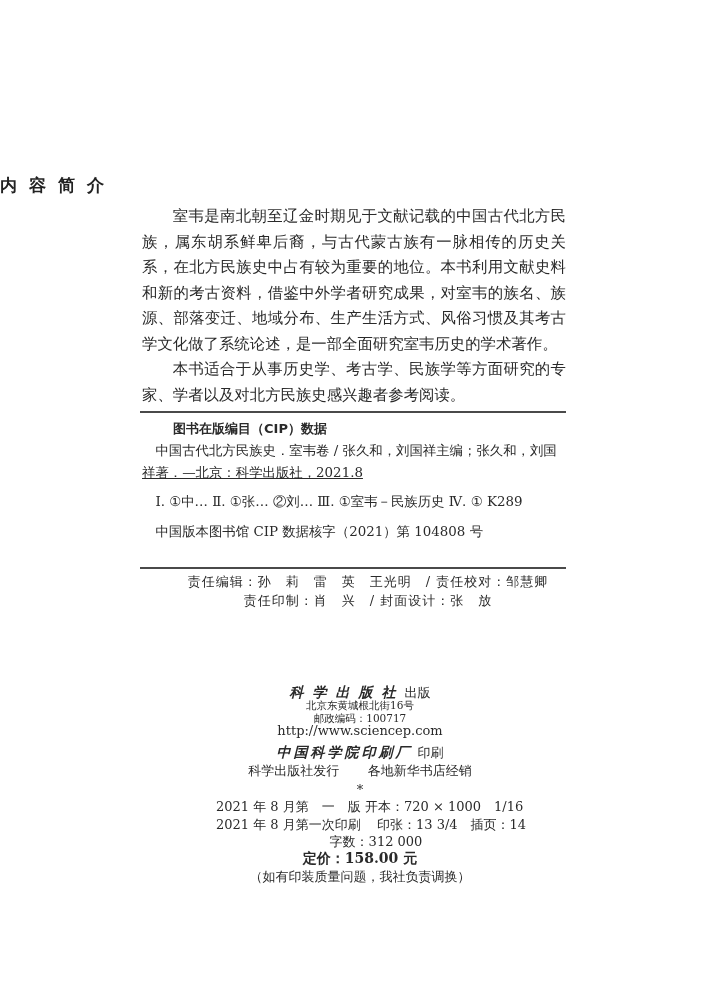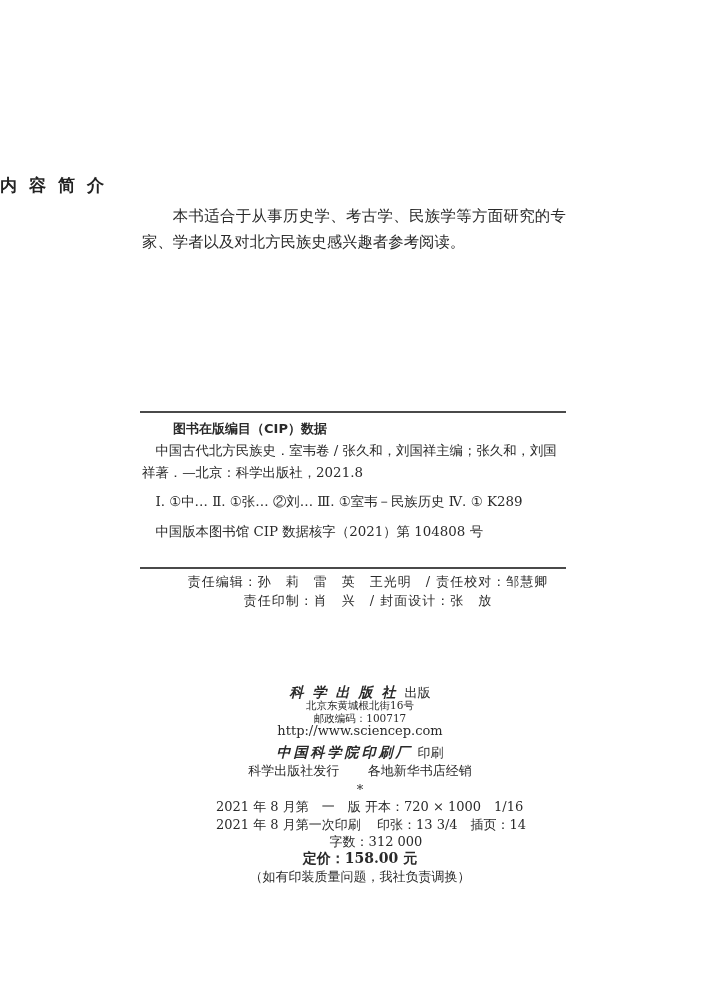--- a/index.html
+++ b/index.html
@@ -8,37 +8,38 @@
   .abs { position: absolute; white-space: nowrap; }
   .title { left: 0; width: 720px; top: 174px; text-align: left; font-size: 17px;
            font-weight: bold; letter-spacing: 12px; font-family: "DejaVu Sans", sans-serif; color: #222; }
   .body-text { left: 142px; width: 424px; top: 204px; font-size: 15.4px; line-height: 25.5px;
                text-align: justify; white-space: normal; }
   .body-text p { margin: 0; text-indent: 2em; }
   .rule { left: 140px; width: 426px; height: 2px; background: #4a4a4a; }
   .cip { left: 142px; width: 424px; top: 418px; font-size: 13.4px; white-space: normal; }
   .cip-head { font-family: "DejaVu Sans", sans-serif; font-weight: bold; font-size: 13px; height: 22px; line-height: 22px; padding-left: 31px; }
   .cip-line { text-indent: 1em; line-height: 21.5px; }
-  .cip-line.cont { text-indent: 0; }
+  .cip-line.cont { text-indent: 0; text-decoration: underline; }
   .cip-gap { margin-top: 8px; }
   .credits { left: 0; width: 720px; text-align: center; font-size: 13px; line-height: 19px; top: 572px; letter-spacing: 1px; padding-left: 8px; }
   .center { left: 0; width: 720px; text-align: center; }
   .pub-name { font-weight: bold; font-style: italic; letter-spacing: 9px; font-size: 14px; }
   .print-name { font-weight: bold; font-style: italic; letter-spacing: 3px; font-size: 14px; }
   .small { font-size: 10.5px; }
   .mid { font-size: 13px; }
   .price { font-weight: bold; font-size: 14px; }
   .spacer { display: inline-block; width: 2.2em; }
 </style>
 </head>
 <body>
 
 <div class="abs title">内容简介</div>
 
 <div class="abs body-text">
+  <p>室韦是南北朝至辽金时期见于文献记载的中国古代北方民族，属东胡系鲜卑后裔，与古代蒙古族有一脉相传的历史关系，在北方民族史中占有较为重要的地位。本书利用文献史料和新的考古资料，借鉴中外学者研究成果，对室韦的族名、族源、部落变迁、地域分布、生产生活方式、风俗习惯及其考古学文化做了系统论述，是一部全面研究室韦历史的学术著作。</p>
   <p>本书适合于从事历史学、考古学、民族学等方面研究的专家、学者以及对北方民族史感兴趣者参考阅读。</p>
 </div>
 
 <div class="abs rule" style="top:411px;"></div>
 
 <div class="abs cip">
   <div class="cip-head">图书在版编目（CIP）数据</div>
   <div class="cip-line">中国古代北方民族史．室韦卷 / 张久和，刘国祥主编；张久和，刘国</div>
   <div class="cip-line cont">祥著．—北京：科学出版社，2021.8</div>
   <div class="cip-line cip-gap">Ⅰ. ①中… Ⅱ. ①张… ②刘… Ⅲ. ①室韦－民族历史 Ⅳ. ① K289</div>

